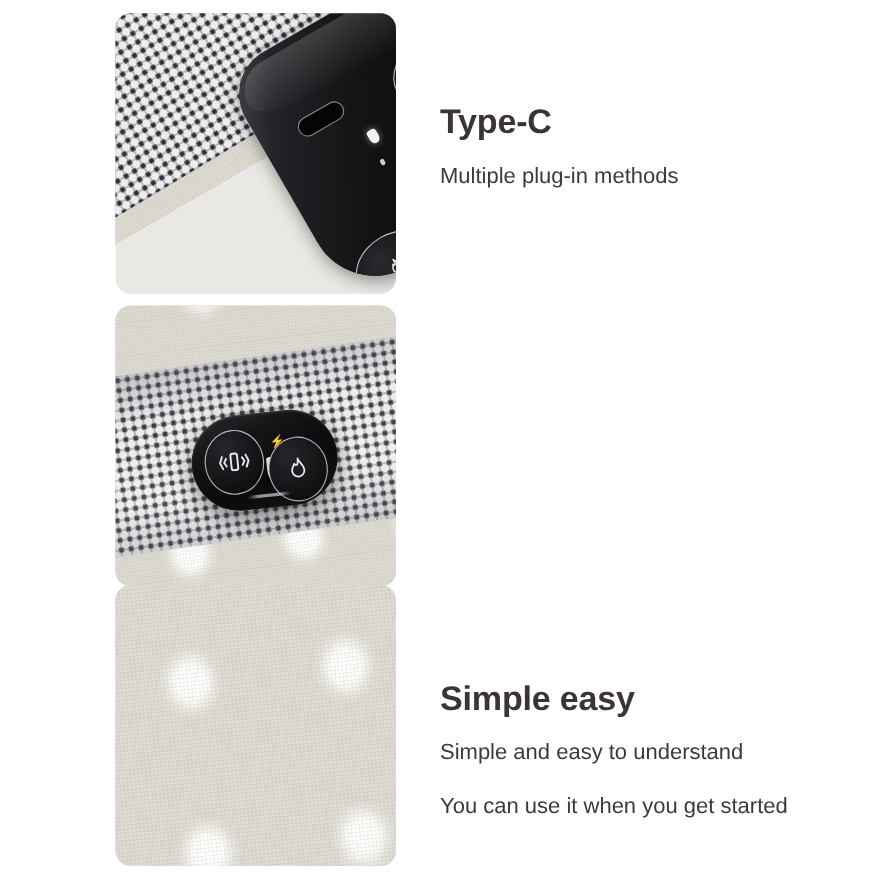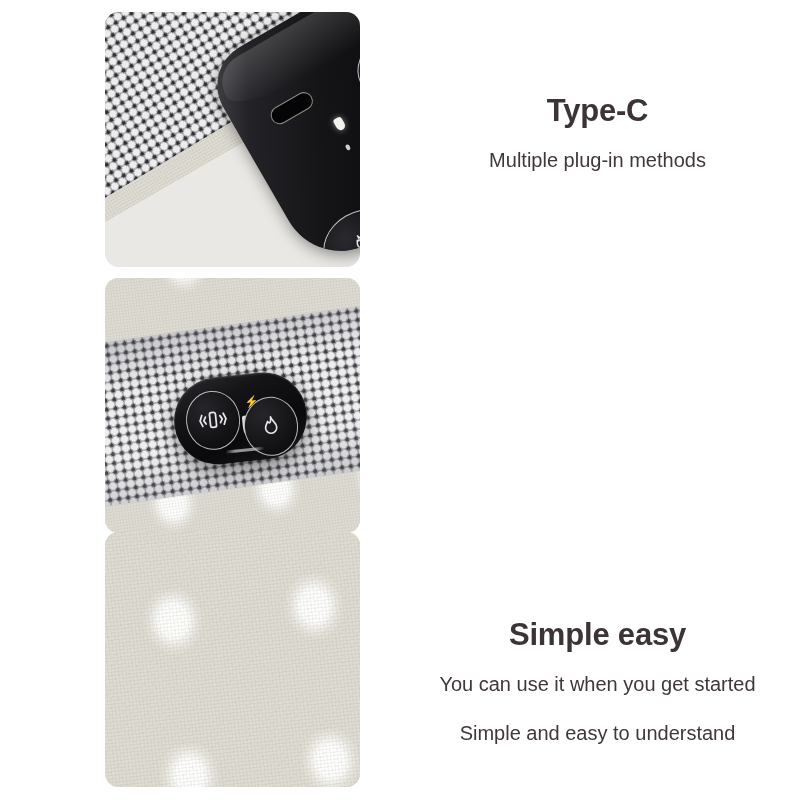--- a/index.html
+++ b/index.html
@@ -288,21 +288,20 @@
   }
   .p3-quilt .quilt {
     background-size: 120px 132px, 120px 132px, 120px 132px, 120px 132px, 100% 100%;
   }
 
   
   .text-col {
     position: absolute;
     left: 400px;
     width: 395px;
-    text-align: center;
   }
   .tc-1 { top: 80px; }
   .tc-2 { top: 338px; }
 
   .feature-title {
     font-size: 31px;
     font-weight: bold;
     color: #3c3335;
     letter-spacing: -0.2px;
     line-height: 1.2;
@@ -408,22 +407,22 @@
             </span>
           </div>
 
           <div class="cp-slot"></div>
         </div>
       </div>
     </div>
 
     <div class="text-col tc-2">
       <div class="feature-title">Simple easy</div>
+      <div class="feature-sub">Simple and easy to understand</div>
       <div class="feature-sub">You can use it when you get started</div>
-      <div class="feature-sub">Simple and easy to understand</div>
     </div>
   </div>
 
   <div class="feature-row row-3">
 
     <div class="photo">
       <div class="photo-inner">
         <div class="p3-quilt">
           <div class="quilt"></div>
         </div>

